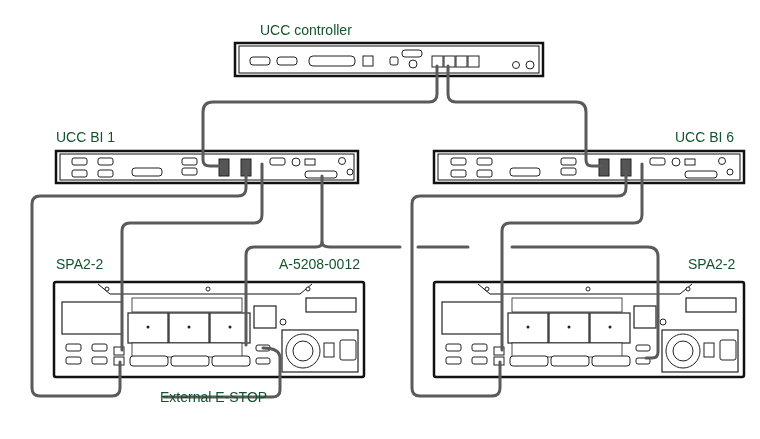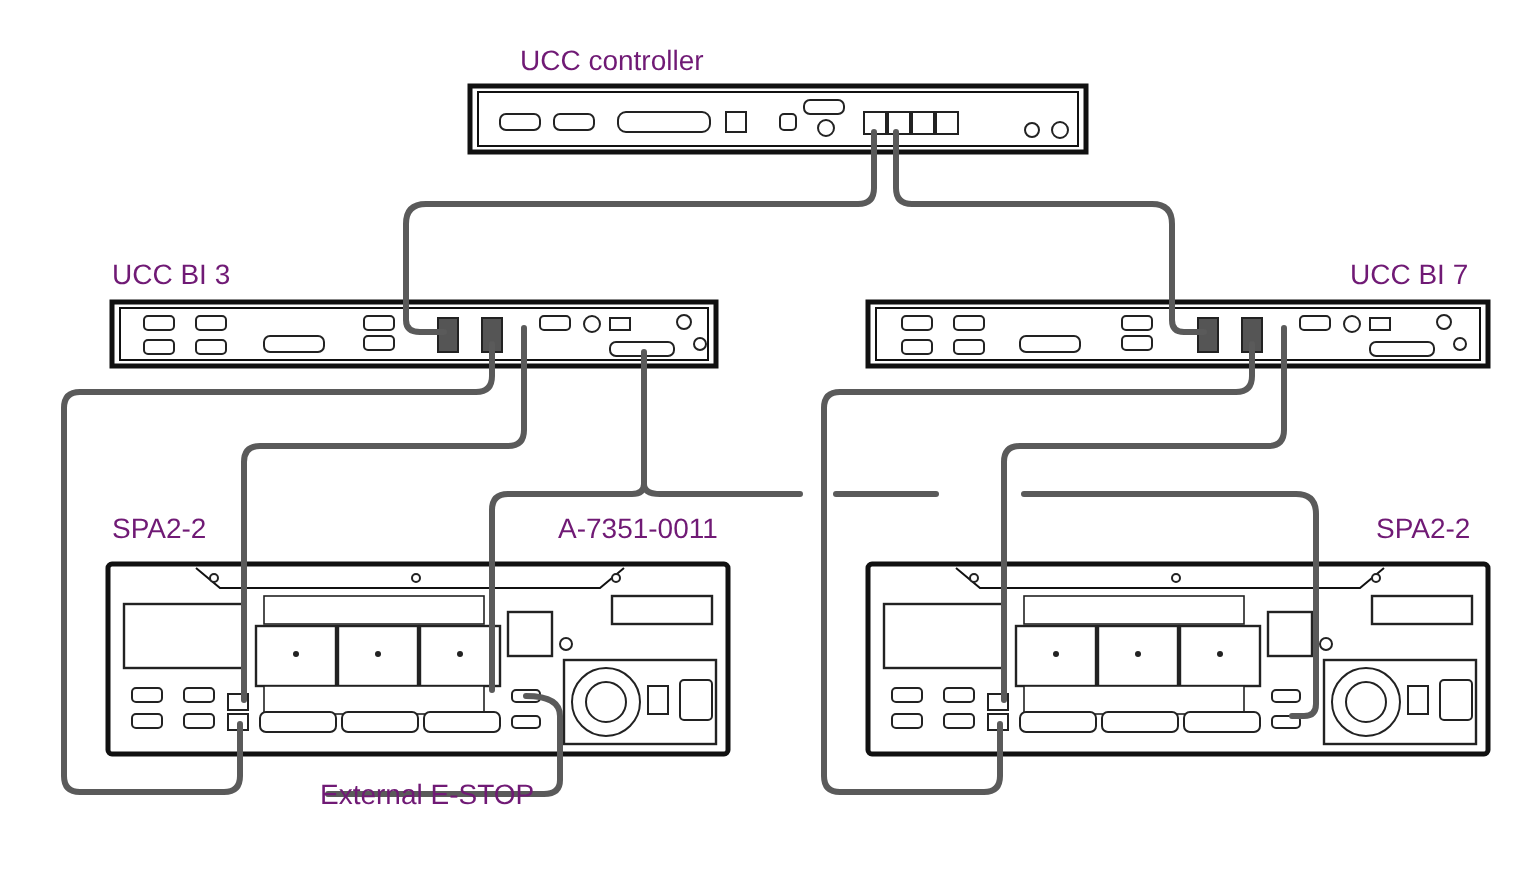--- a/index.html
+++ b/index.html
@@ -1,18 +1,18 @@
 <!DOCTYPE html>
 <html><head>
 <meta charset="utf-8">
 <style>
   html, body { margin: 0; padding: 0; background: #ffffff; }
   body { width: 760px; height: 439px; position: relative; overflow: hidden;
          font-family: "Liberation Sans", sans-serif; }
-  .label { position: absolute; font-size: 14px; color: #701a75; white-space: nowrap; }
+  .label { position: absolute; font-size: 14px; color: #14532d; white-space: nowrap; }
   svg { position: absolute; left: 0; top: 0; }
   .cable { fill: none; stroke: #5a5a5a; stroke-width: 3; stroke-linecap: round; stroke-linejoin: round; }
   .chassis { fill: #ffffff; stroke: #111; stroke-width: 2.5; }
   .inner { fill: none; stroke: #111; stroke-width: 1; }
   .port { fill: #fff; stroke: #222; stroke-width: 1; }
   .portdark { fill: #555; stroke: #222; stroke-width: 1; }
   .blk { fill: #fff; stroke: #222; stroke-width: 1.2; }
   .fin { fill: #fff; stroke: #222; stroke-width: 0.8; }
 </style>
 </head>
@@ -190,18 +190,18 @@
   <path class="cable" d="M512,247 L648,247 Q658,247 658,257 L658,352 Q658,358 652,358 L646,358"></path>
 
   <path class="cable" d="M263,348 Q280,348 280,358 L280,390 Q280,397 272,397 L164,397"></path>
 
   <path class="cable" d="M626,172 L626,188 Q626,196 618,196 L420,196 Q412,196 412,204 L412,388 Q412,396 420,396 L492,396 Q500,396 500,388 L500,362"></path>
 
   <path class="cable" d="M642,164 L642,215 Q642,223 634,223 L510,223 Q502,223 502,231 L502,350"></path>
 </svg>
 
 <div class="label" style="left:260px; top:22px;">UCC controller</div>
-<div class="label" style="left:56px; top:129px;">UCC BI 3</div>
-<div class="label" style="left:675px; top:129px;">UCC BI 7</div>
+<div class="label" style="left:56px; top:129px;">UCC BI 1</div>
+<div class="label" style="left:675px; top:129px;">UCC BI 6</div>
 <div class="label" style="left:56px; top:256px;">SPA2-2</div>
 <div class="label" style="left:688px; top:256px;">SPA2-2</div>
-<div class="label" style="left:279px; top:256px;">A-7351-0011</div>
+<div class="label" style="left:279px; top:256px;">A-5208-0012</div>
 <div class="label" style="left:160px; top:389px;">External E-STOP</div>
 
 </body></html>

